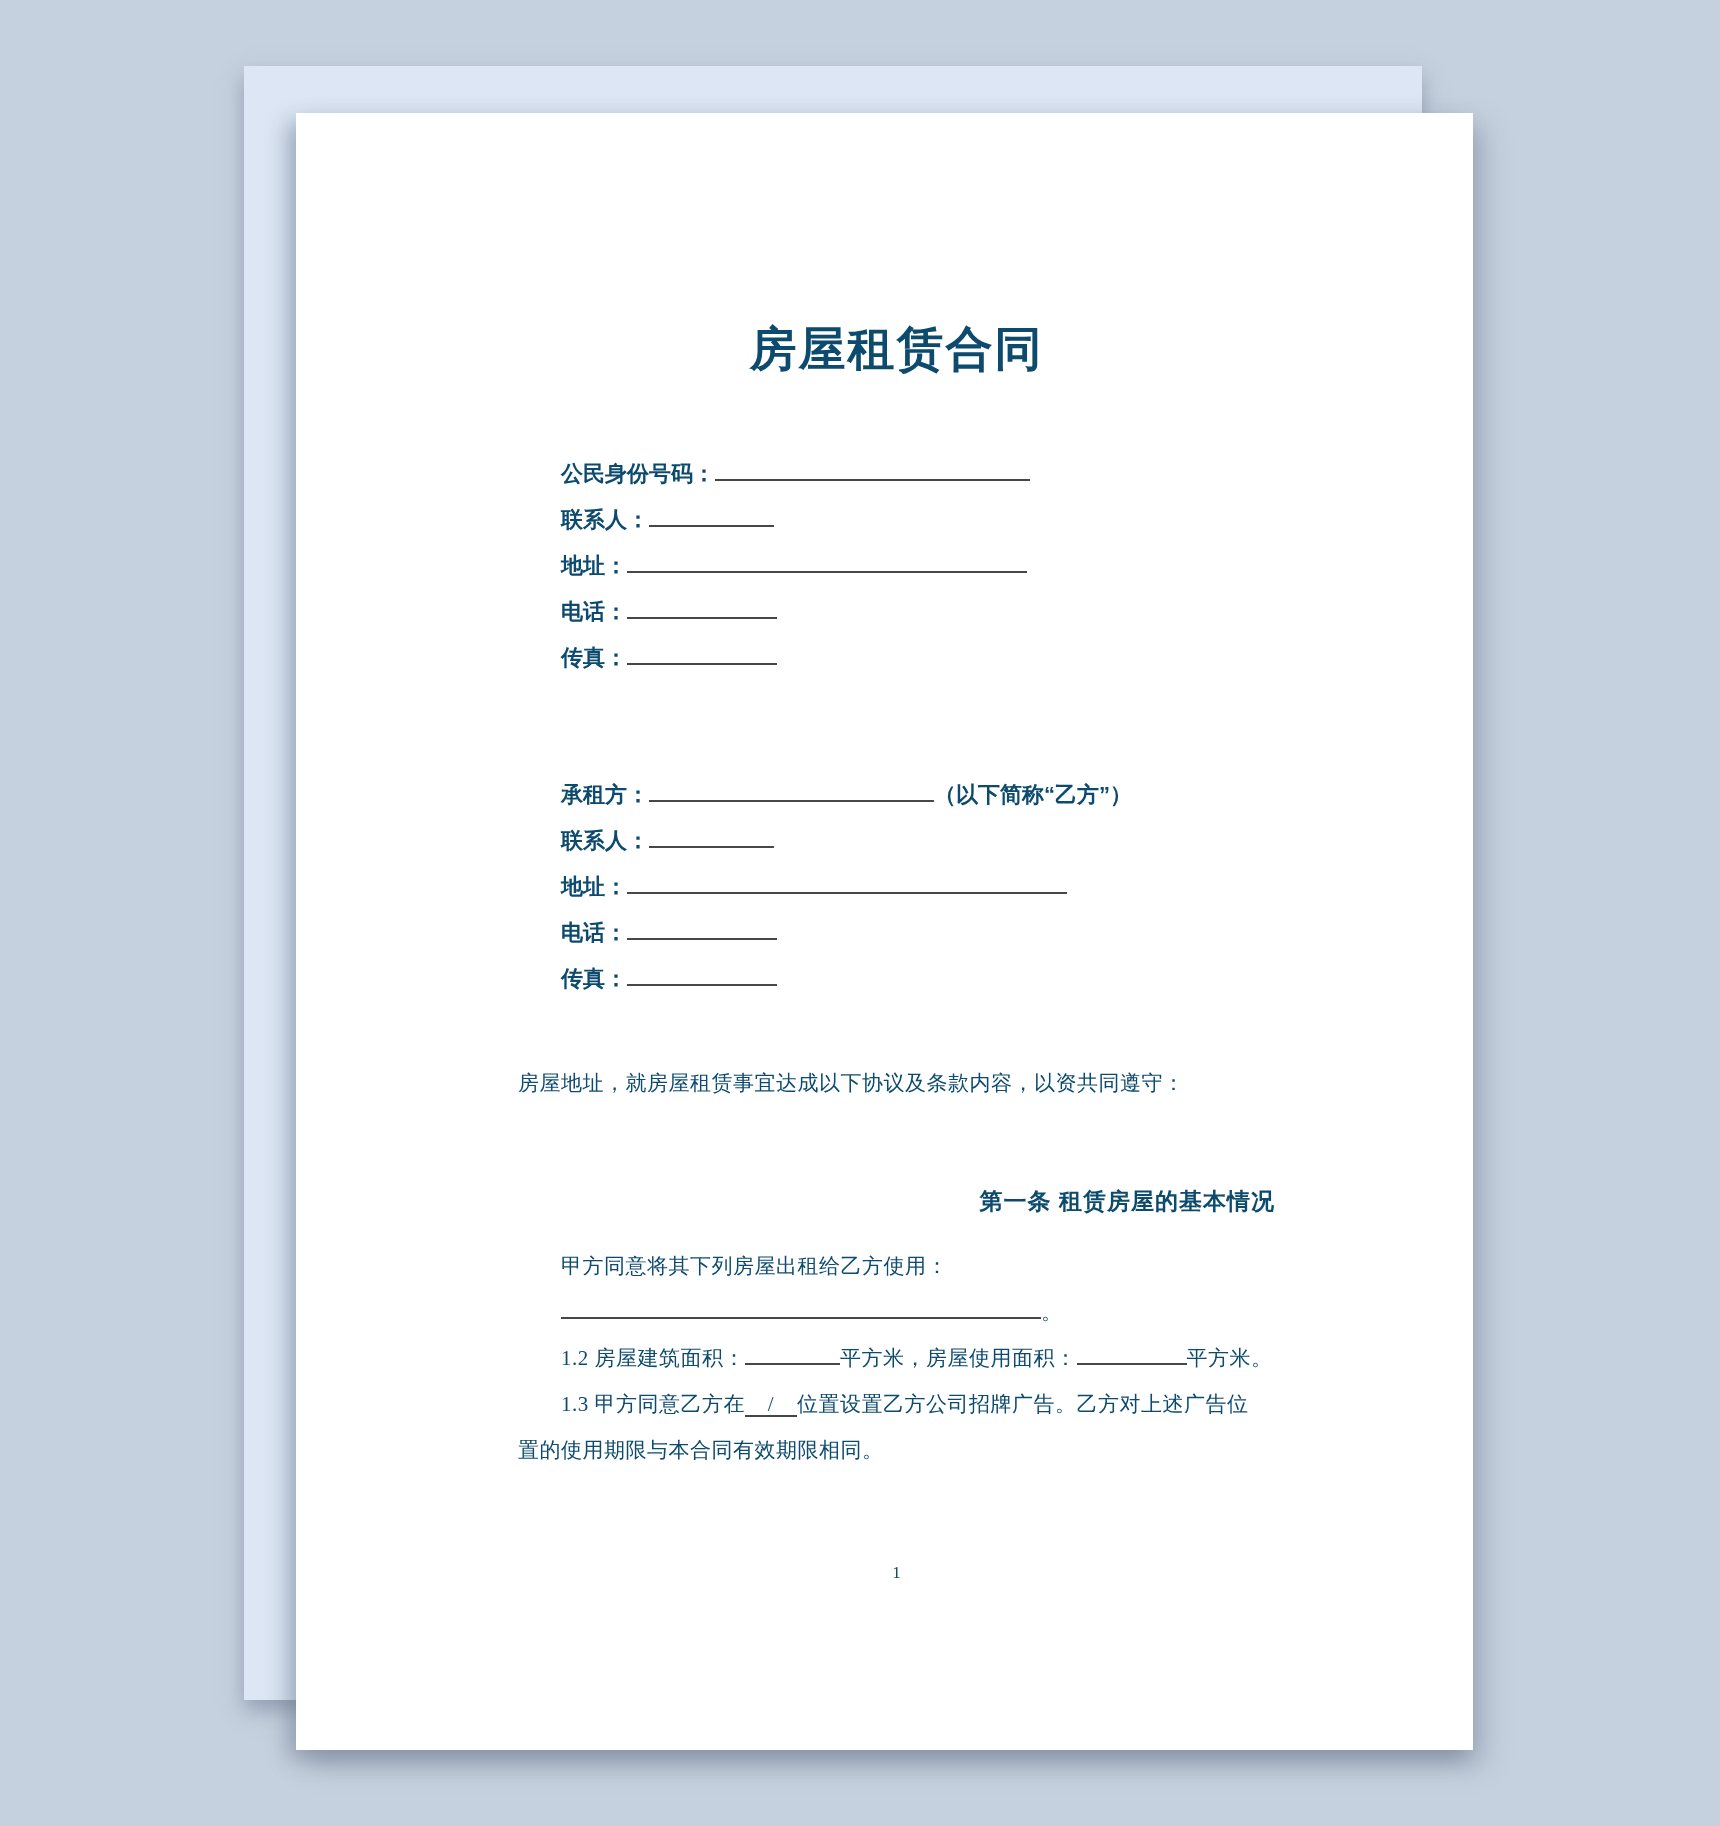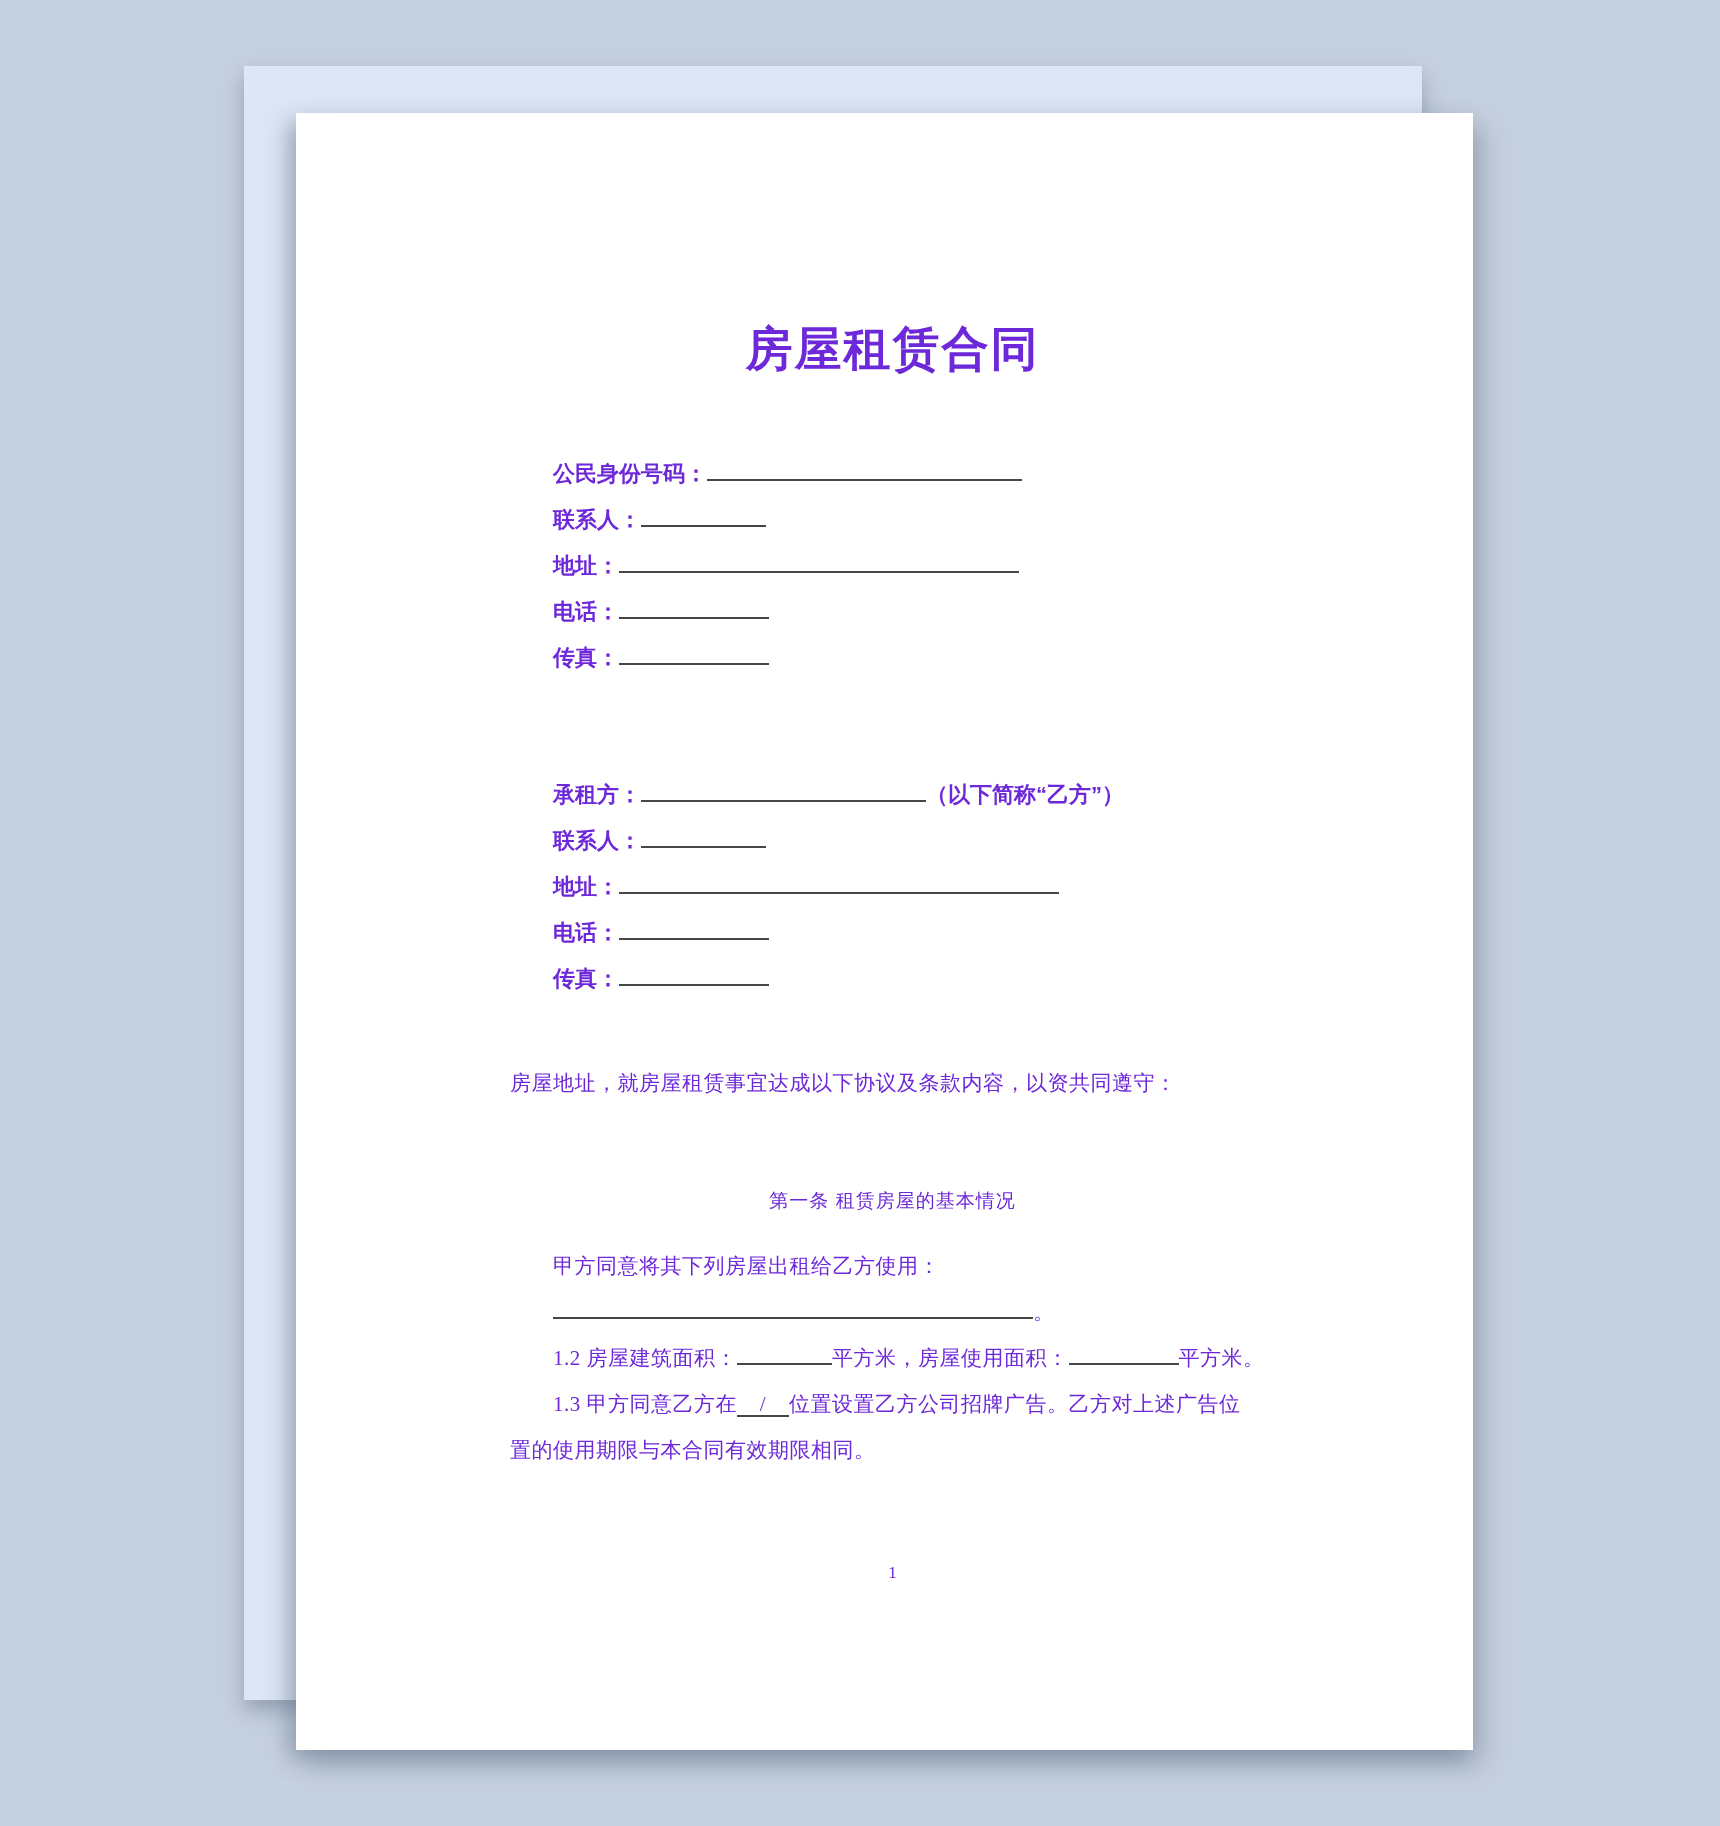--- a/index.html
+++ b/index.html
@@ -1,36 +1,36 @@
 <!DOCTYPE html>
 <html><head>
 <meta charset="utf-8">
 <style>
   html,body{margin:0;padding:0;background:#c6d1df;}
   .canvas{position:relative;width:1720px;height:1826px;background:#c6d1df;overflow:hidden;}
   .sheet-back{position:absolute;left:244px;top:66px;width:1178px;height:1634px;background:#dce6f4;
               box-shadow:0 10px 20px rgba(96,110,134,.5);}
   .sheet{position:absolute;left:296px;top:113px;width:1177px;height:1637px;background:#ffffff;
          box-shadow:-9px 9px 20px rgba(96,110,134,.42), 10px 14px 26px rgba(96,110,134,.38);}
-  .col{position:absolute;left:214px;right:198px;color:#6d28d9;}
+  .col{position:absolute;left:222px;right:198px;color:#0c4a6e;}
   .title{top:208px;text-align:center;
          font-family:"Liberation Sans","DejaVu Sans",sans-serif;font-weight:bold;
          font-size:47px;line-height:56px;letter-spacing:2px;}
   .flines .fline{white-space:nowrap;}
   .sans .fline{font-family:"Liberation Sans","DejaVu Sans",sans-serif;font-weight:bold;
                font-size:22px;line-height:46px;}
   .serif .fline{font-family:"Liberation Serif","DejaVu Serif",serif;
                 font-size:21px;line-height:46px;letter-spacing:.5px;}
   .fline.indent{padding-left:43px;}
   #lessor{top:338px;}
   #lessee{top:659px;}
   #preamble{top:947px;}
-  #heading{top:1072px;text-align:center;
-           font-family:"Liberation Sans","DejaVu Sans",sans-serif;font-weight:normal;
-           font-size:19px;line-height:32px;letter-spacing:1px;}
+  #heading{top:1072px;text-align:right;
+           font-family:"Liberation Sans","DejaVu Sans",sans-serif;font-weight:bold;
+           font-size:23px;line-height:32px;letter-spacing:1px;}
   #clauses{top:1130px;}
   .u{display:inline-block;height:22px;border-bottom:2px solid #474747;
      text-align:center;vertical-align:baseline;
      font-family:"Liberation Serif","DejaVu Serif",serif;font-size:21px;line-height:22px;}
   .pageno{top:1448px;text-align:center;
           font-family:"Liberation Serif","DejaVu Serif",serif;font-size:17px;line-height:24px;}
 </style>
 </head>
 <body>
 

